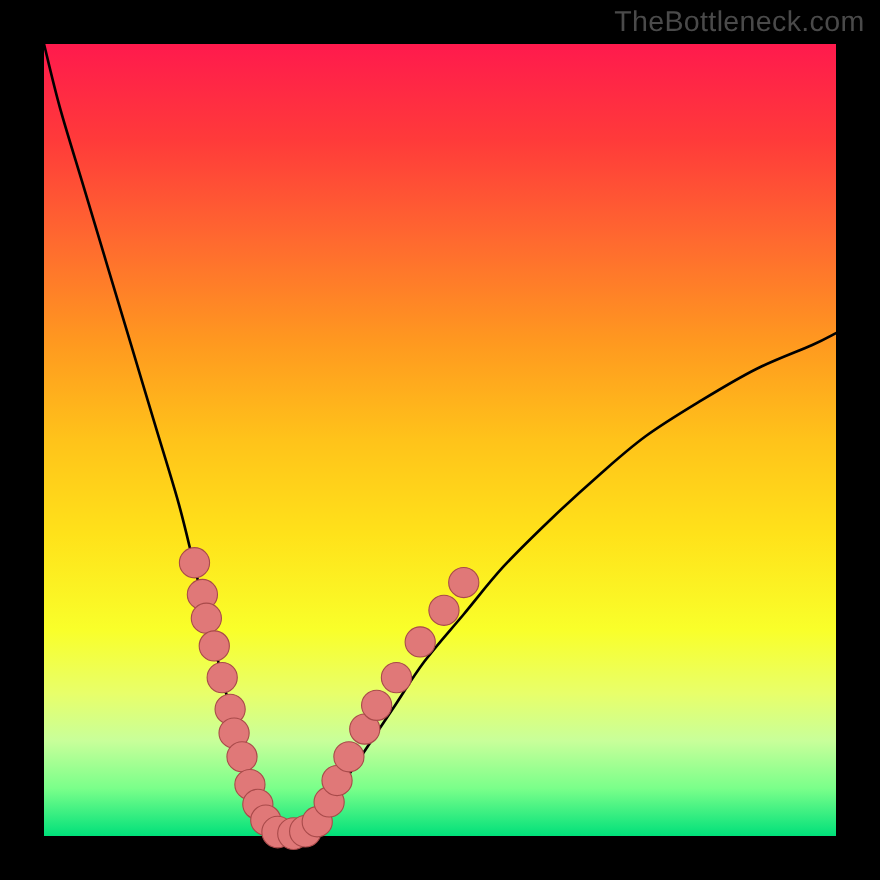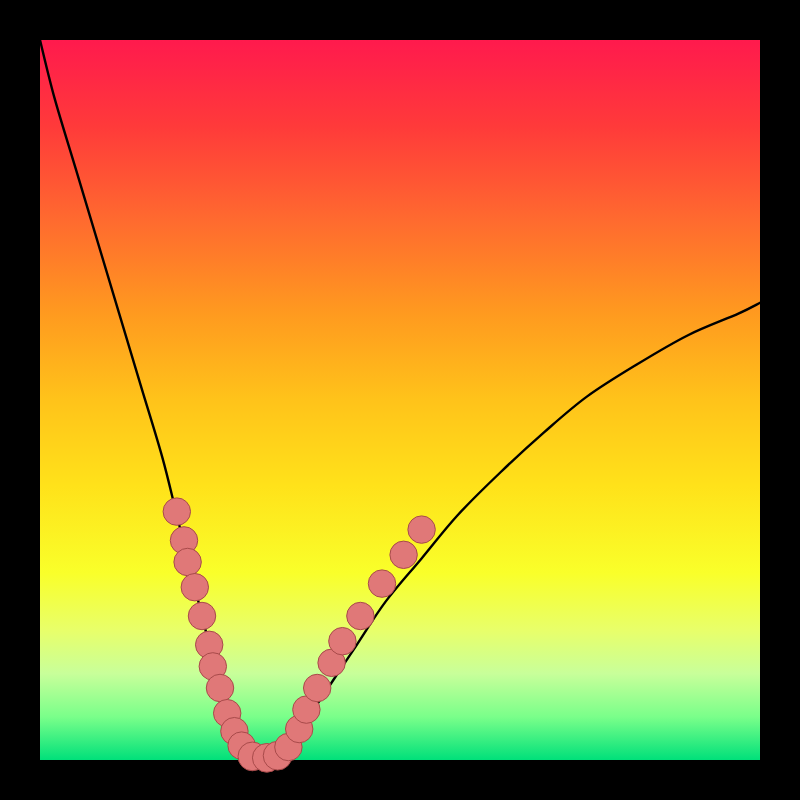--- a/index.html
+++ b/index.html
@@ -52,20 +52,21 @@
     inset: 0;
     width: 720px;
     height: 720px;
     overflow: visible;
   }
 </style>
 </head>
 <body>
 
 <div class="stage">
+  <div class="watermark">TheBottleneck.com</div>
   <div class="plot">
     <svg class="curve" viewBox="0 0 720 720">
       <path id="main-curve" fill="none" stroke="#000" stroke-width="2.4" stroke-linecap="round" stroke-linejoin="round" d="M 0.00 0.00 C 2.40 9.60, 8.40 36.00, 14.40 57.60 C 20.40 79.20, 28.80 105.60, 36.00 129.60 C 43.20 153.60, 50.40 177.60, 57.60 201.60 C 64.80 225.60, 72.00 249.60, 79.20 273.60 C 86.40 297.60, 93.60 321.60, 100.80 345.60 C 108.00 369.60, 116.40 396.00, 122.40 417.60 C 128.40 439.20, 132.00 456.00, 136.80 475.20 C 141.60 494.40, 146.40 513.60, 151.20 532.80 C 156.00 552.00, 161.40 573.60, 165.60 590.40 C 169.80 607.20, 172.80 620.40, 176.40 633.60 C 180.00 646.80, 183.60 658.80, 187.20 669.60 C 190.80 680.40, 194.40 690.60, 198.00 698.40 C 201.60 706.20, 204.60 712.80, 208.80 716.40 C 213.00 720.00, 218.40 720.00, 223.20 720.00 C 228.00 720.00, 232.80 719.40, 237.60 716.40 C 242.40 713.40, 247.20 708.00, 252.00 702.00 C 256.80 696.00, 260.40 689.40, 266.40 680.40 C 272.40 671.40, 279.60 660.60, 288.00 648.00 C 296.40 635.40, 307.20 619.20, 316.80 604.80 C 326.40 590.40, 334.80 576.00, 345.60 561.60 C 356.40 547.20, 369.60 532.80, 381.60 518.40 C 393.60 504.00, 404.40 489.60, 417.60 475.20 C 430.80 460.80, 446.40 445.80, 460.80 432.00 C 475.20 418.20, 489.60 405.00, 504.00 392.40 C 518.40 379.80, 531.60 367.80, 547.20 356.40 C 562.80 345.00, 580.80 334.20, 597.60 324.00 C 614.40 313.80, 631.20 303.60, 648.00 295.20 C 664.80 286.80, 686.40 279.00, 698.40 273.60 C 710.40 268.20, 716.40 264.60, 720.00 262.80"></path>
       <g id="markers">
           <circle cx="136.80" cy="471.60" r="13.72" fill="#e07878" stroke="#a84a4a" stroke-width="1"></circle>
           <circle cx="144.00" cy="500.40" r="13.72" fill="#e07878" stroke="#a84a4a" stroke-width="1"></circle>
           <circle cx="147.60" cy="522.00" r="13.72" fill="#e07878" stroke="#a84a4a" stroke-width="1"></circle>
           <circle cx="154.80" cy="547.20" r="13.72" fill="#e07878" stroke="#a84a4a" stroke-width="1"></circle>
           <circle cx="162.00" cy="576.00" r="13.72" fill="#e07878" stroke="#a84a4a" stroke-width="1"></circle>
           <circle cx="169.20" cy="604.80" r="13.72" fill="#e07878" stroke="#a84a4a" stroke-width="1"></circle>

